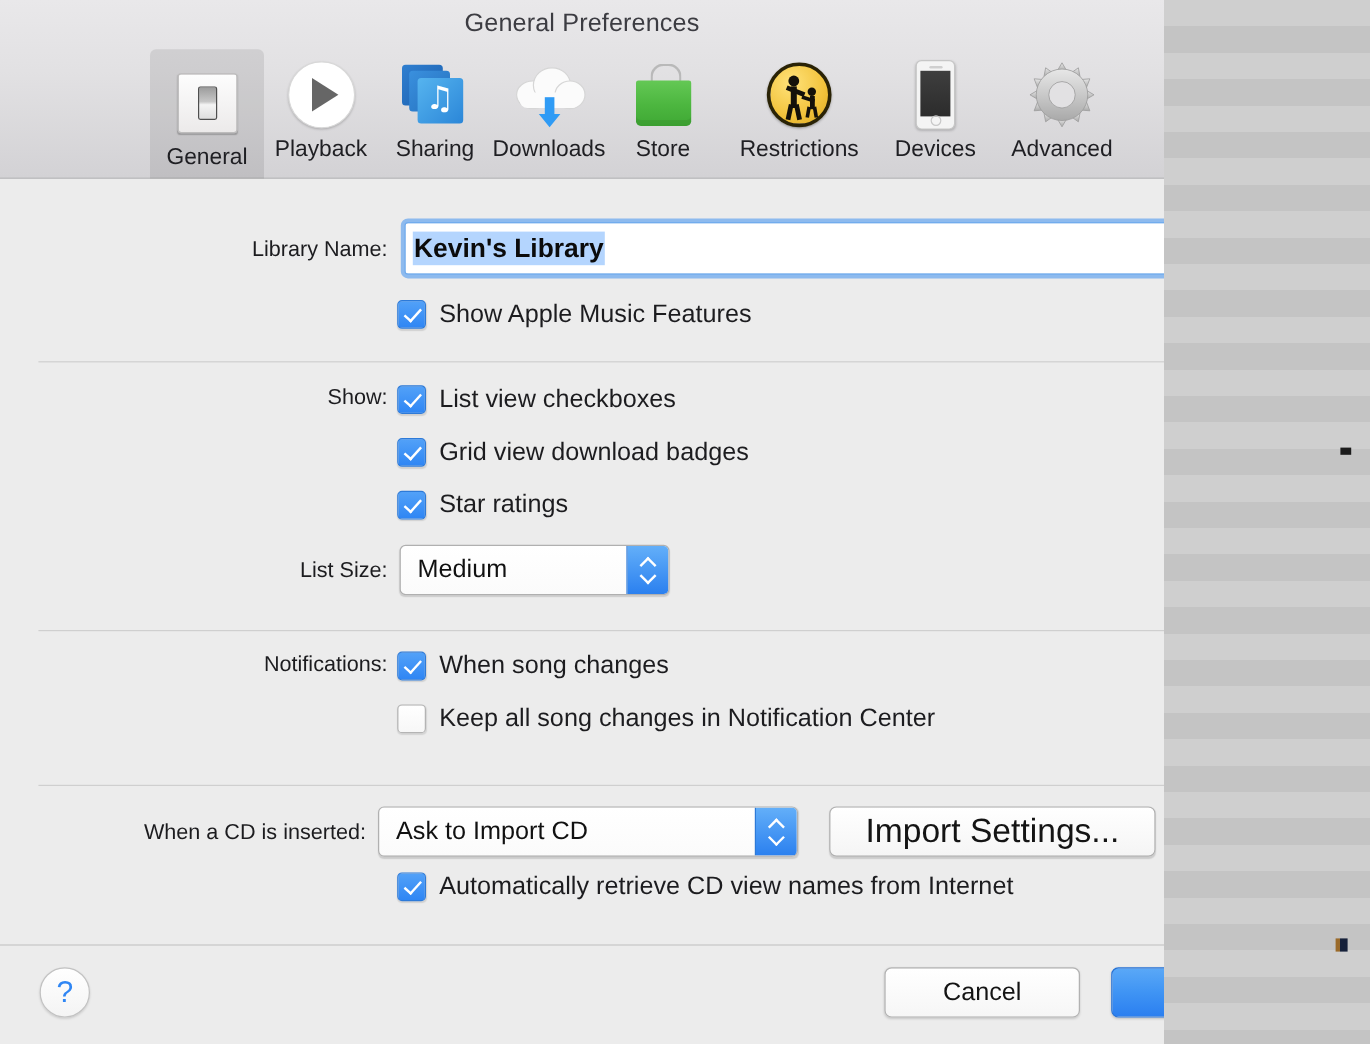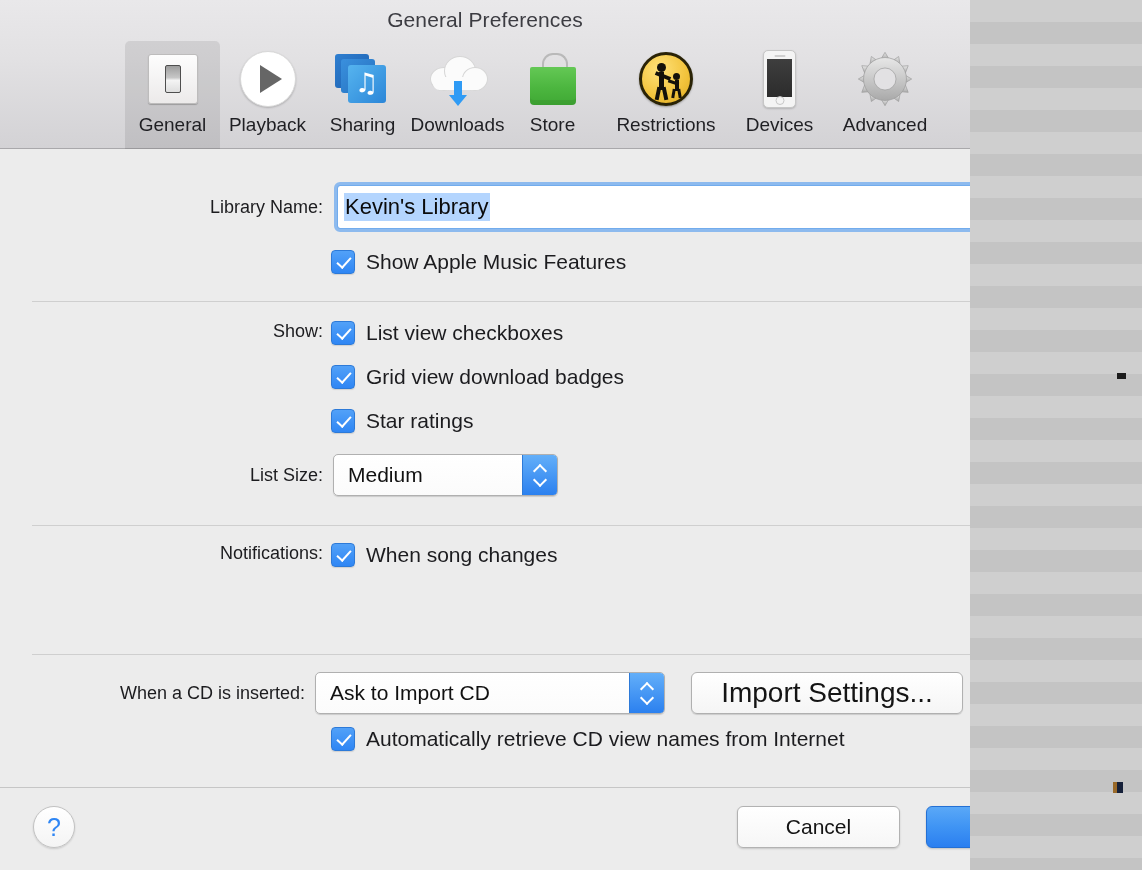--- a/index.html
+++ b/index.html
@@ -82,20 +82,21 @@
     flex-direction: column;
     align-items: center;
     justify-content: flex-start;
     padding-top: 6px;
     box-sizing: border-box;
     border-radius: 5px 5px 0 0;
     cursor: default;
   }
   .tb-item.selected {
     background: rgba(0,0,0,0.085);
+    justify-content: center;
   }
   .tb-icon {
     width: 64px;
     height: 64px;
     position: relative;
     display: flex;
     align-items: center;
     justify-content: center;
   }
   .tb-label {
@@ -304,20 +305,21 @@
     box-sizing: border-box;
     display: flex;
     align-items: center;
     padding: 0 6px;
     position: relative;
   }
   .textfield.focused {
     outline: 4px solid rgba(109,170,239,0.75);
     outline-offset: -1px;
     border-color: #7fb2e8;
+    font-weight: bold;
   }
   .tf-text {
     font-size: 22px;
     color: #0b0b0b;
     background: #b4d5fe;
     padding: 2px 1px 3px 1px;
     line-height: 1.05;
   }
 
   
@@ -648,20 +650,24 @@
 
     <div class="row" style="left:155px; top:394px;">
       <div class="field-label" style="width:168px;">Notifications:</div>
     </div>
 
     <div class="row cbx-line" style="left:331px; top:394px;">
       <div class="cbx on"></div>
       <div class="cbx-label">When song changes</div>
     </div>
 
+    <div class="row cbx-line" style="left:331px; top:438px;">
+      <div class="cbx off"></div>
+      <div class="cbx-label">Keep all song changes in Notification Center</div>
+    </div>
 
     <div class="sep" style="top:505px;"></div>
 
     <div class="row" style="left:20px; top:523px;">
       <div class="field-label" style="width:285px;">When a CD is inserted:</div>
       <div class="popup" style="width:350px; margin-left:10px;">
         <span class="pv">Ask to Import CD</span>
         <span class="stepper">
           <span class="chev up"></span>
           <span class="chev dn"></span>

